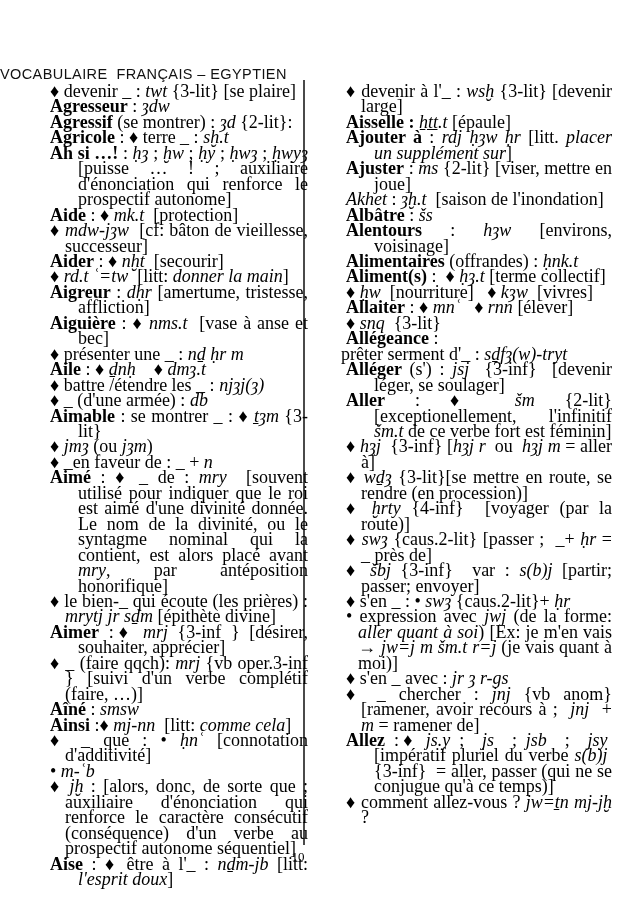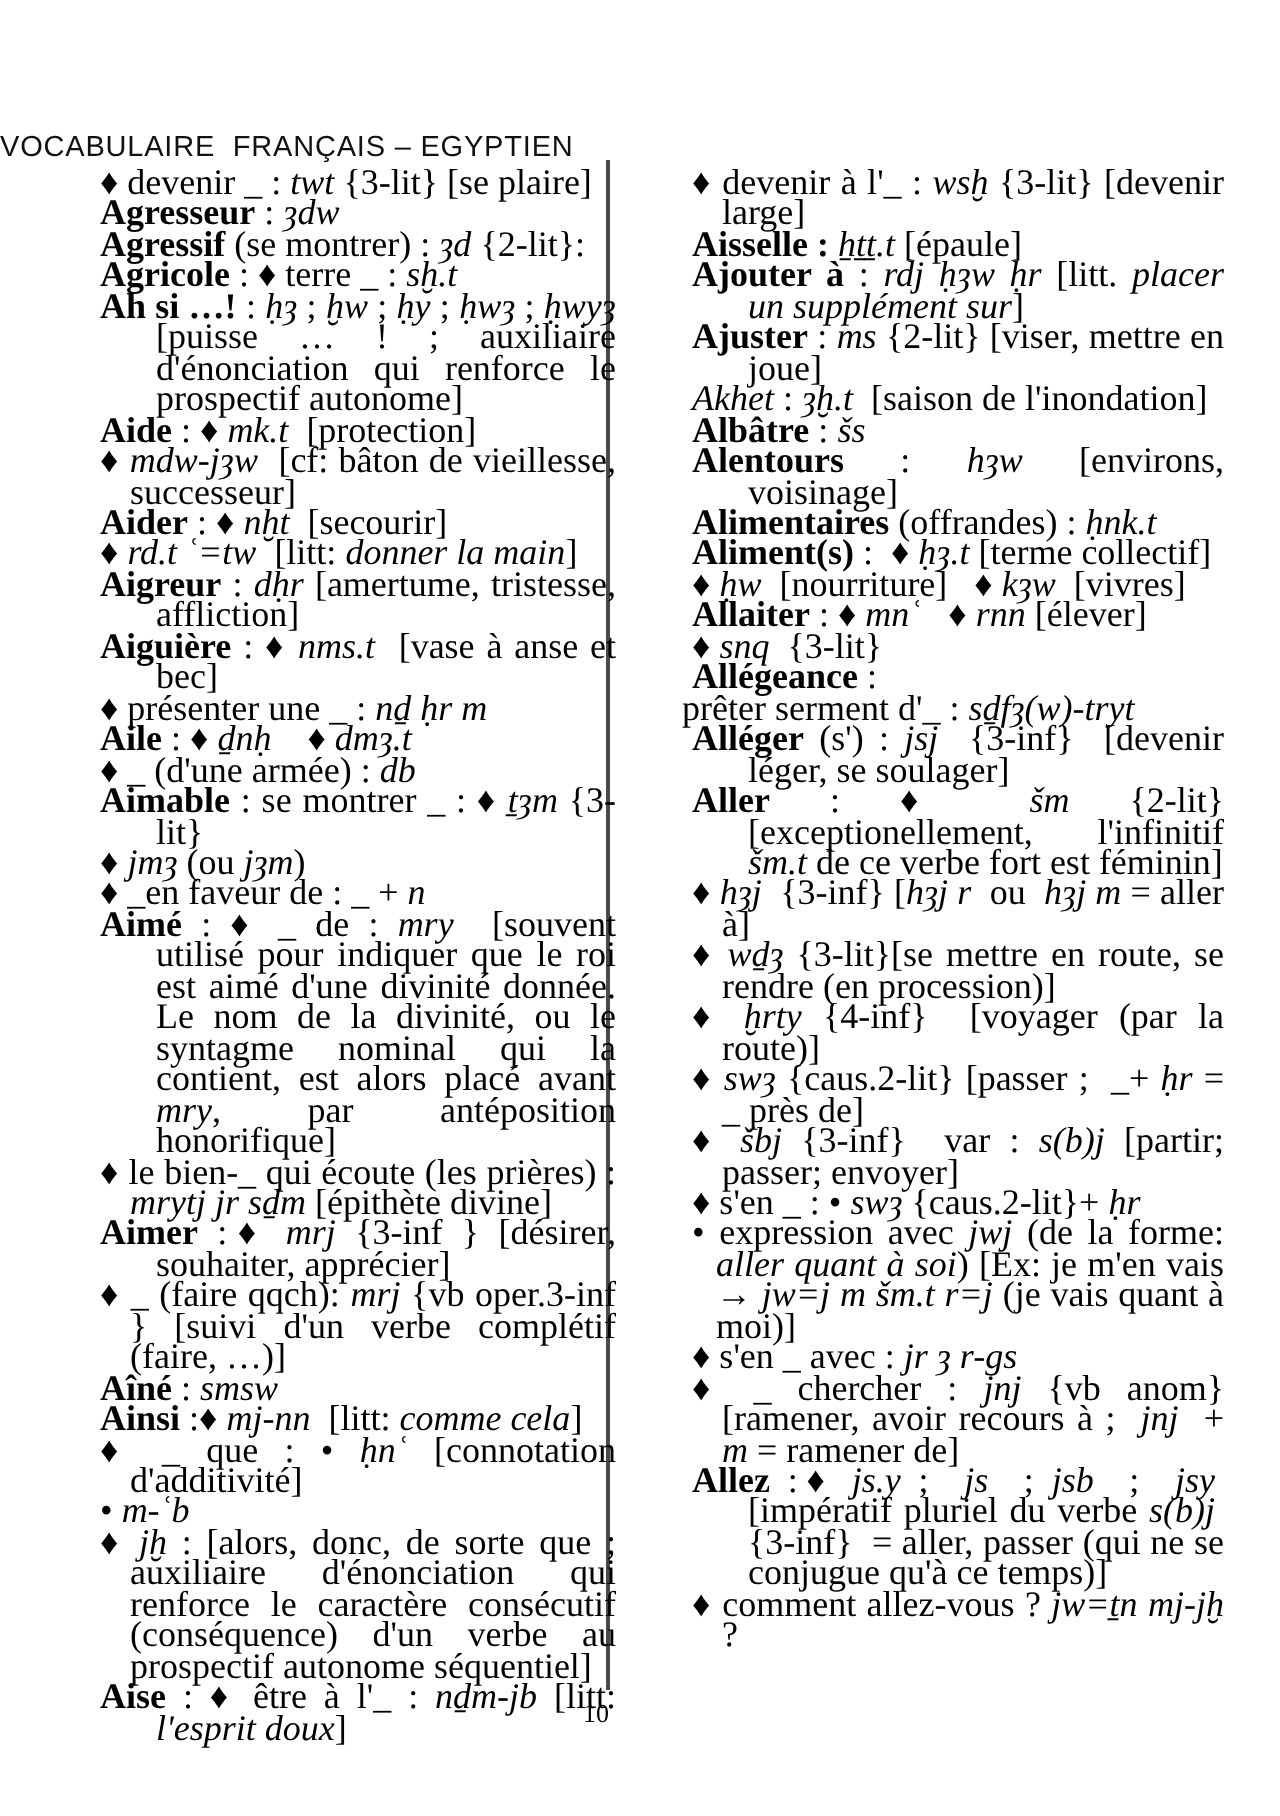--- a/index.html
+++ b/index.html
@@ -53,20 +53,21 @@
       <p class="para ind-e"><span class="st-b">Agricole</span><span class="st-n"> : ♦ terre _ : </span><span class="st-i">sḫ.t</span></p>
       <p class="para ind-e"><span class="st-b">Ah si …!</span><span class="st-n"> : </span><span class="st-i">ḥȝ</span><span class="st-n"> ; </span><span class="st-i">ḫw</span><span class="st-n"> ; </span><span class="st-i">ḥy</span><span class="st-n"> ; </span><span class="st-i">ḥwȝ</span><span class="st-n"> ; </span><span class="st-i">ḥwyȝ</span><span class="st-n"> [puisse … ! ; auxiliaire d'énonciation qui renforce le prospectif autonome]</span></p>
       <p class="para ind-e"><span class="st-b">Aide</span><span class="st-n"> : ♦ </span><span class="st-i">mk.t</span><span class="st-n">&nbsp; [protection]</span></p>
       <p class="para ind-b1"><span class="st-n">♦ </span><span class="st-i">mdw-jȝw</span><span class="st-n">&nbsp; [cf: bâton de vieillesse, successeur]</span></p>
       <p class="para ind-e"><span class="st-b">Aider</span><span class="st-n"> : ♦ </span><span class="st-i">nḫt</span><span class="st-n">&nbsp; [secourir]</span></p>
       <p class="para ind-b1"><span class="st-n">♦ </span><span class="st-i">rd.t ʿ=tw</span><span class="st-n">&nbsp; [litt: </span><span class="st-i">donner la main</span><span class="st-n">]</span></p>
       <p class="para ind-e"><span class="st-b">Aigreur</span><span class="st-n"> : </span><span class="st-i">dḥr</span><span class="st-n"> [amertume, tristesse, affliction]</span></p>
       <p class="para ind-e"><span class="st-b">Aiguière</span><span class="st-n"> : ♦ </span><span class="st-i">nms.t</span><span class="st-n">&nbsp; [vase à anse et bec]</span></p>
       <p class="para ind-b1"><span class="st-n">♦ présenter une _ : </span><span class="st-i">nḏ ḥr m</span></p>
       <p class="para ind-e"><span class="st-b">Aile</span><span class="st-n"> : ♦ </span><span class="st-i">ḏnḥ</span><span class="st-n">&nbsp;&nbsp;&nbsp;&nbsp;♦ </span><span class="st-i">dmȝ.t</span></p>
+      <p class="para ind-b1"><span class="st-n">♦ battre /étendre les _ : </span><span class="st-i">njȝj(ȝ)</span></p>
       <p class="para ind-b1"><span class="st-n">♦ _ (d'une armée) : </span><span class="st-i">db</span></p>
       <p class="para ind-e"><span class="st-b">Aimable</span><span class="st-n"> : se montrer _ : ♦ </span><span class="st-i">ṯȝm</span><span class="st-n"> {3-lit}</span></p>
       <p class="para ind-b1"><span class="st-n">♦ </span><span class="st-i">jmȝ</span><span class="st-n"> (ou </span><span class="st-i">jȝm</span><span class="st-n">)</span></p>
       <p class="para ind-b1"><span class="st-n">♦ _en faveur de : _ + </span><span class="st-i">n</span></p>
       <p class="para ind-e"><span class="st-b">Aimé</span><span class="st-n"> : ♦ _ de : </span><span class="st-i">mry</span><span class="st-n">&nbsp; [souvent utilisé pour indiquer que le roi est aimé d'une divinité donnée. Le nom de la divinité, ou le syntagme nominal qui la contient, est alors placé avant </span><span class="st-i">mry</span><span class="st-n">, par antéposition honorifique]</span></p>
       <p class="para ind-b1"><span class="st-n">♦ le bien-_ qui écoute (les prières) : </span><span class="st-i">mrytj jr sḏm</span><span class="st-n"> [épithète divine]</span></p>
       <p class="para ind-e"><span class="st-b">Aimer</span><span class="st-n"> :♦ </span><span class="st-i">mrj</span><span class="st-n"> {3-inf } [désirer, souhaiter, apprécier]</span></p>
       <p class="para ind-b1"><span class="st-n">♦ _ (faire qqch): </span><span class="st-i">mrj</span><span class="st-n"> {vb oper.3-inf } [suivi d'un verbe complétif (faire, …)]</span></p>
       <p class="para ind-e"><span class="st-b">Aîné</span><span class="st-n"> : </span><span class="st-i">smsw</span></p>
       <p class="para ind-e"><span class="st-b">Ainsi</span><span class="st-n"> :♦ </span><span class="st-i">mj-nn</span><span class="st-n">&nbsp; [litt: </span><span class="st-i">comme cela</span><span class="st-n">]</span></p>

